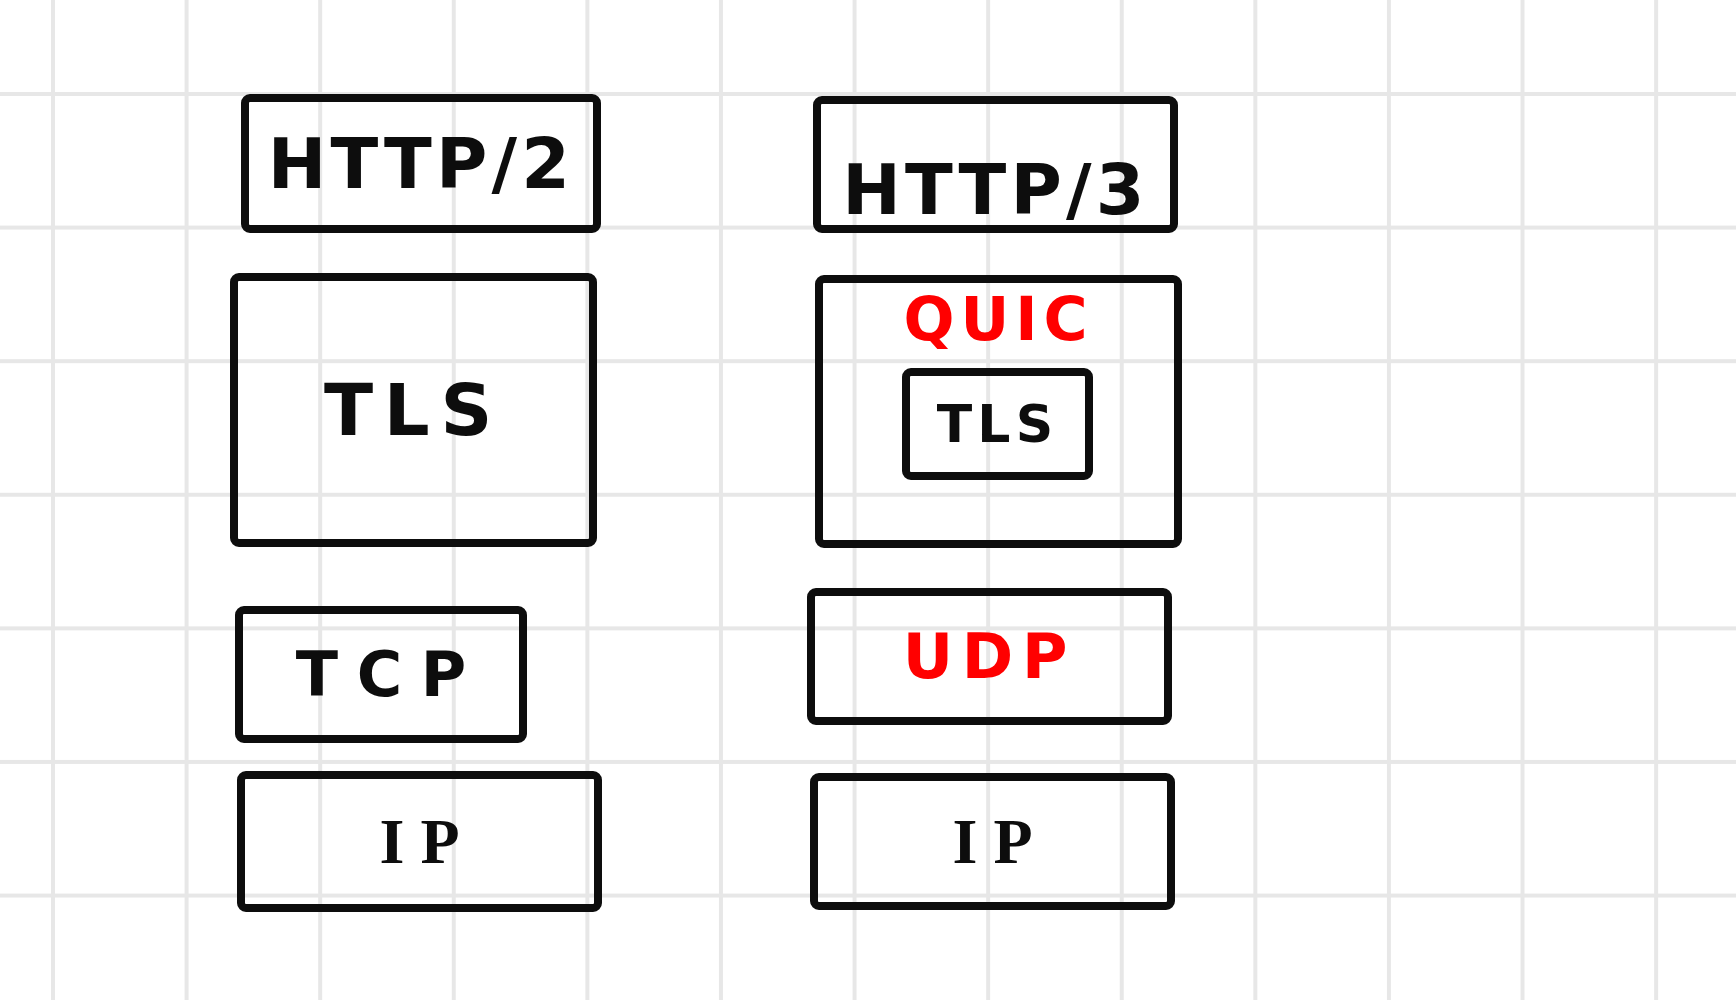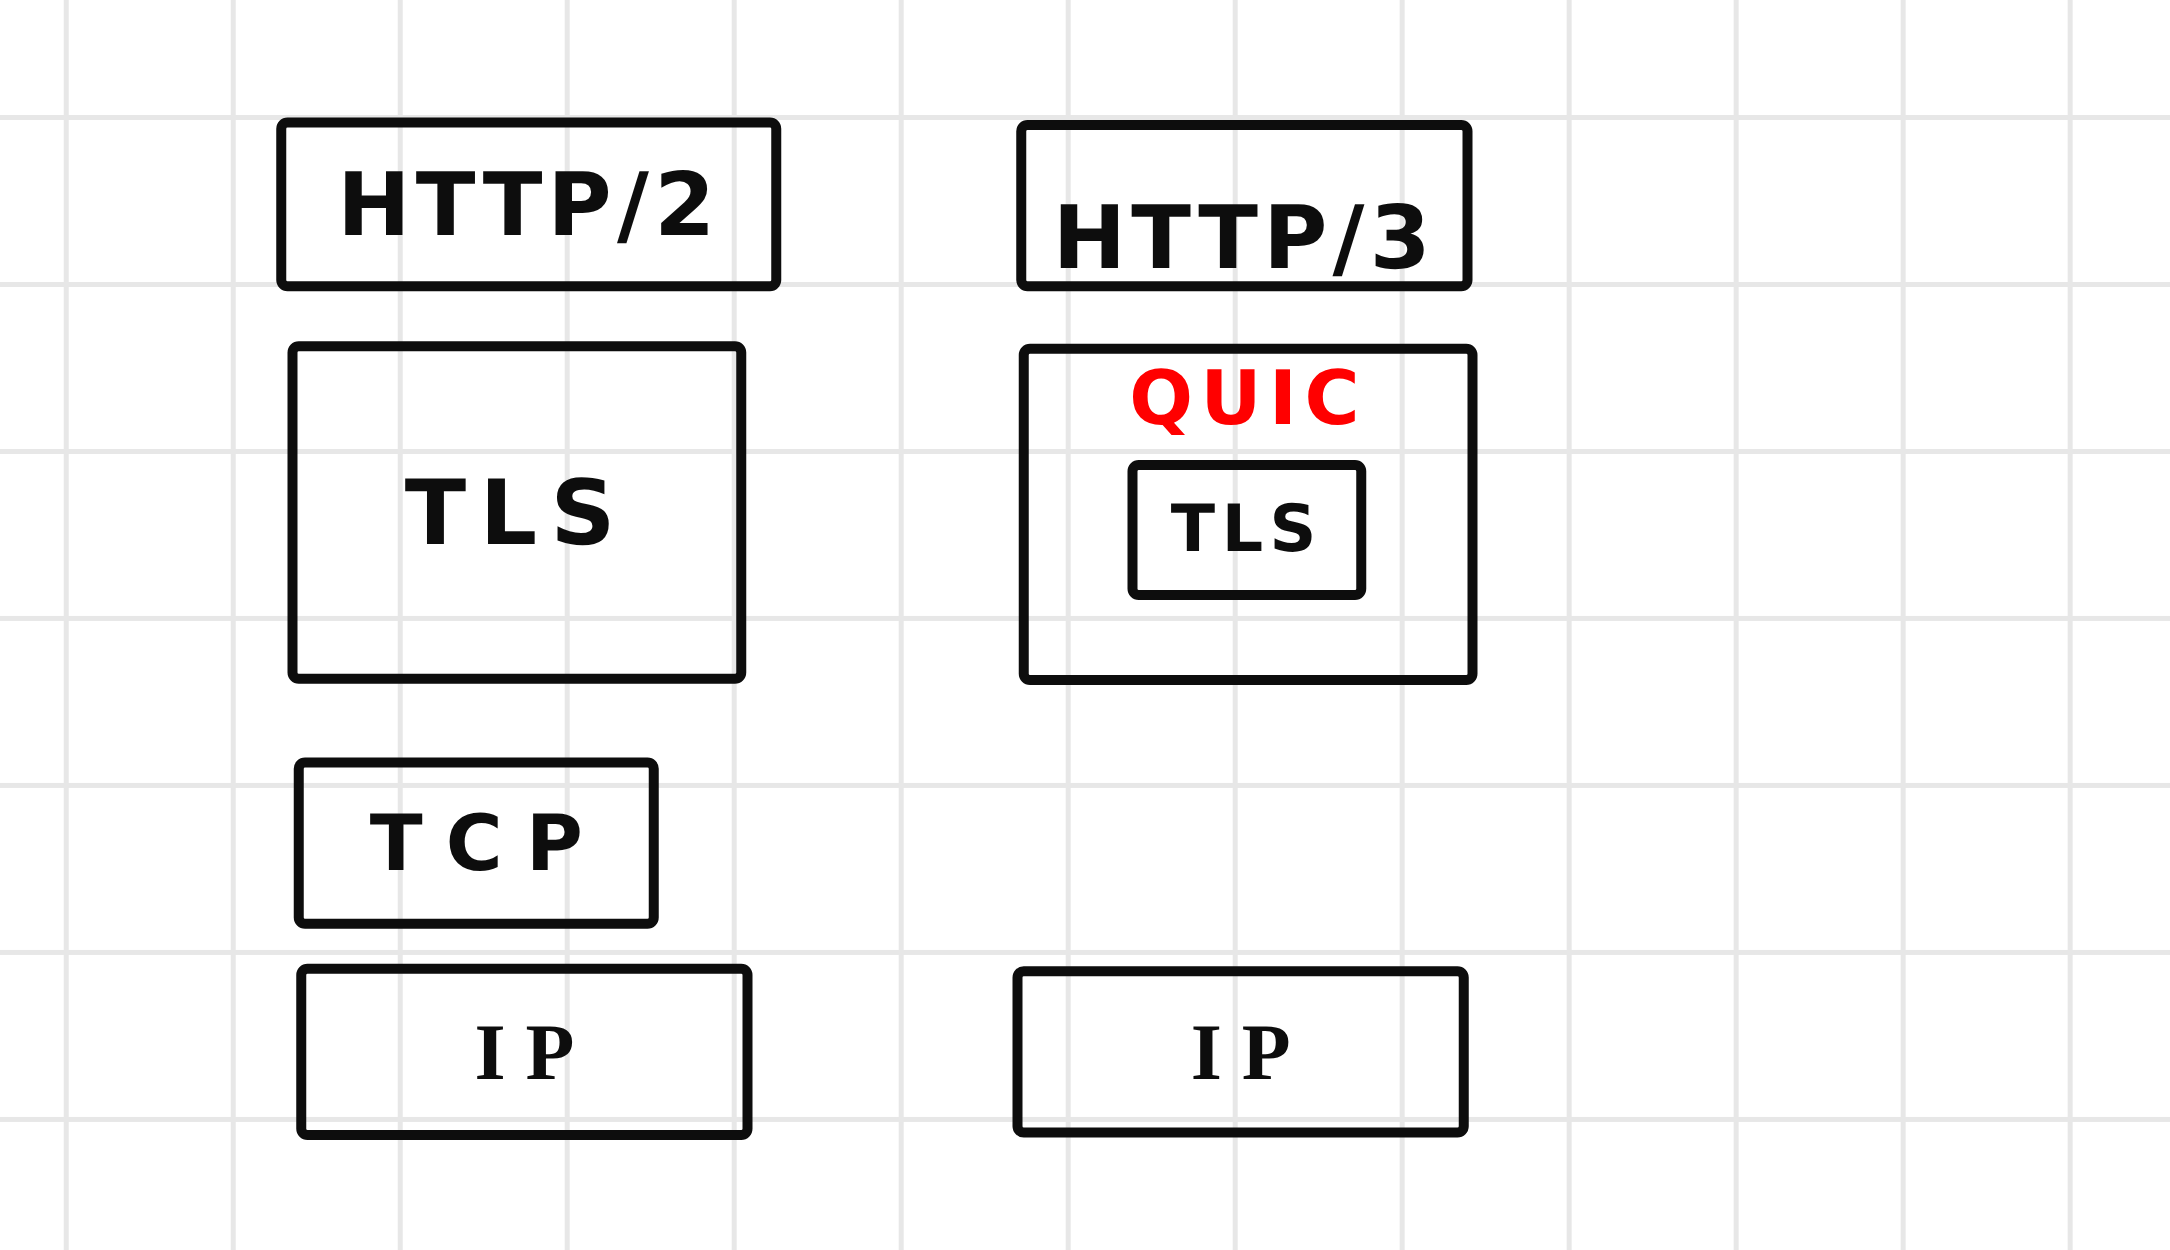--- a/index.html
+++ b/index.html
@@ -38,21 +38,21 @@
   .label {
     color: var(--stroke, #0d0d0d);
     font-weight: 600;
     white-space: nowrap;
     line-height: 1;
     user-select: none;
   }
   .red { color: var(--accent, #ff0000); }
 
   
-  .box.http2  { left: 221px; top:  94px; width: 404px; height: 139px; }
+  .box.http2  { left: 241px; top:  94px; width: 360px; height: 139px; }
   .box.tlsL   { left: 230px; top: 273px; width: 367px; height: 274px; }
   .box.tcp    { left: 235px; top: 606px; width: 292px; height: 137px; }
   .box.ipL    { left: 237px; top: 771px; width: 365px; height: 141px; }
 
   
   .box.http3  { left: 813px; top:  96px; width: 365px; height: 137px; align-items: flex-end; }
   .box.quic   { left: 815px; top: 275px; width: 367px; height: 273px;
                 flex-direction: column; justify-content: flex-start; }
   .box.tlsIn  { left: 79px;  top:  85px; width: 191px; height: 112px; }
   .box.udp    { left: 807px; top: 588px; width: 365px; height: 137px; }
@@ -91,18 +91,21 @@
     <span class="label lbl-http">HTTP/3</span>
   </div>
 
   <div class="box quic">
     <span class="label lbl-quic red">QUIC</span>
     <div class="box tlsIn">
       <span class="label lbl-tlsin">TLS</span>
     </div>
   </div>
 
+  <div class="box udp">
+    <span class="label lbl-udp red">UDP</span>
+  </div>
 
   <div class="box ipR">
     <span class="label lbl-ip">IP</span>
   </div>
 
 </div>
 
 </body></html>

